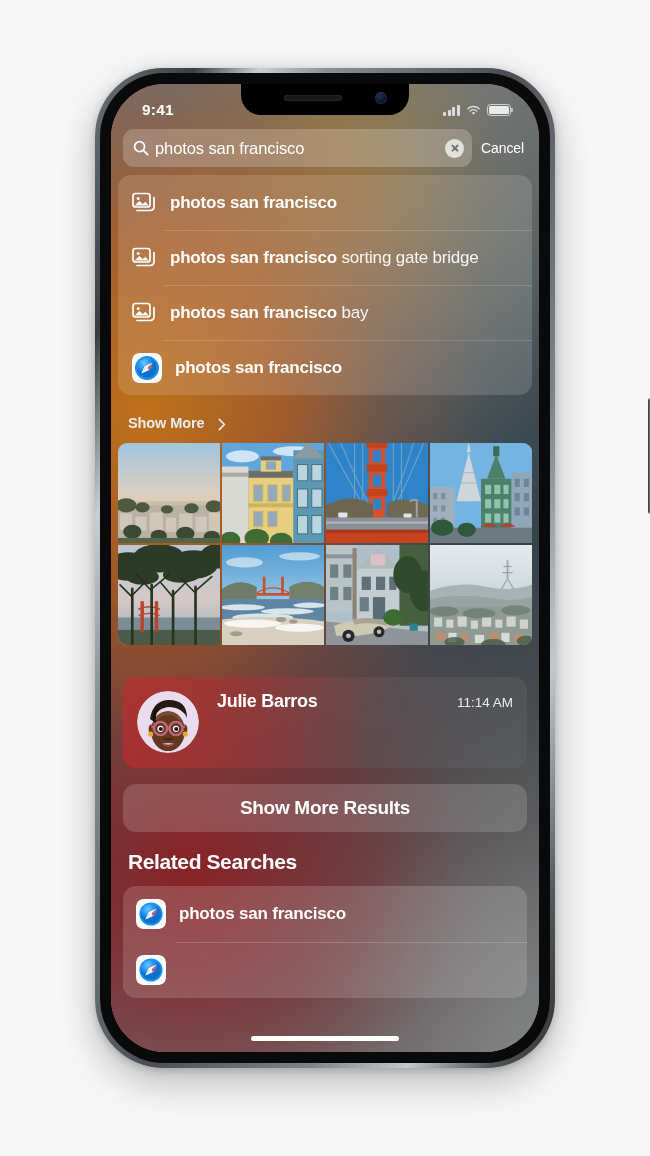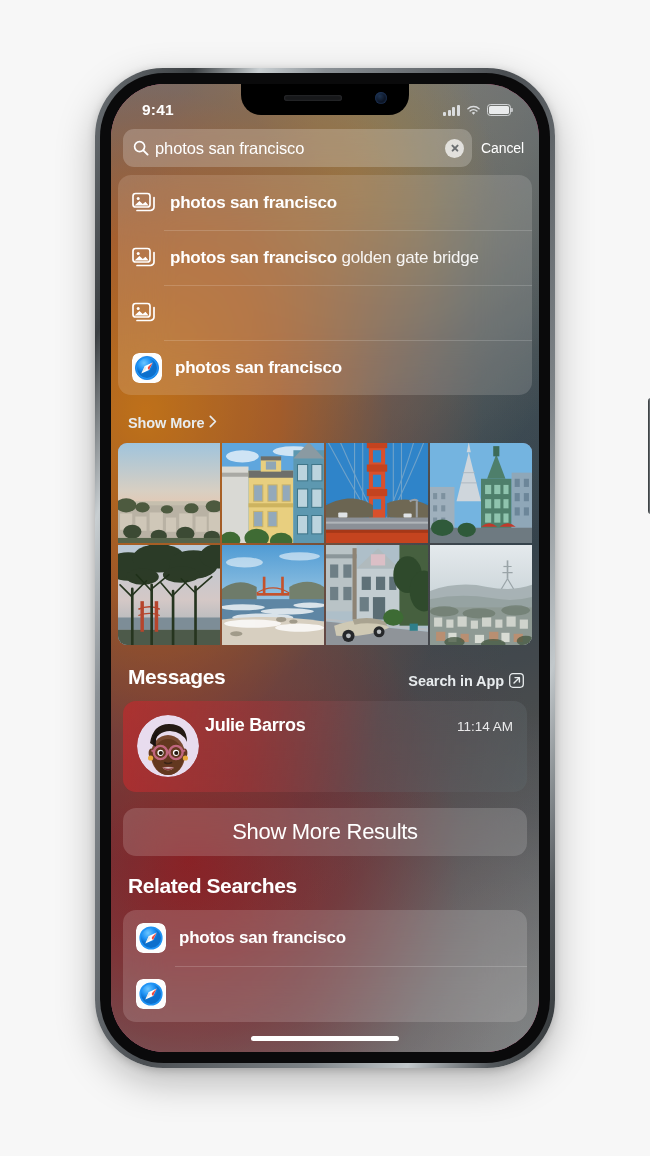--- a/index.html
+++ b/index.html
@@ -134,50 +134,50 @@
   .sugg-txt { color:#fff; font-size:17px; letter-spacing:-.2px; white-space:nowrap; }
   .sugg-txt b { font-weight:700; }
   .sugg-txt span { font-weight:400; color:rgba(255,255,255,.93); }
 
   
   .sechead {
     display:flex; align-items:flex-end; justify-content:space-between;
     padding:0 8px 0 10px;
   }
   .sectitle { color:#fff; font-size:21px; font-weight:700; letter-spacing:-.4px; }
-  .secact { display:flex; align-items:flex-start; gap:5px; color:#e8ecee; font-size:14.5px; font-weight:600; letter-spacing:-.1px; }
+  .secact { display:flex; align-items:flex-end; gap:14px; color:#e8ecee; font-size:14.5px; font-weight:600; letter-spacing:-.1px; }
   .chev { width:8px; height:13px; }
   .arrowbox { width:15px; height:15px; }
 
   
   .pgrid { display:grid; grid-template-columns:repeat(4,1fr); gap:2px; border-radius:9px; overflow:hidden; }
   .ptile { position:relative; aspect-ratio:109/107; overflow:hidden; background:#88a; }
   .ptile svg { position:absolute; inset:0; width:100%; height:100%; display:block; }
 
   
   .msgcard {
     margin:0 5px; border-radius:13px; overflow:hidden; padding:14px 14px 15px 14px;
     background:linear-gradient(100deg, rgba(190,44,46,.72) 0%, rgba(160,54,58,.6) 32%, rgba(104,92,96,.42) 62%, rgba(96,108,112,.36) 100%);
     backdrop-filter:blur(20px);
-    display:flex; gap:6px;
+    display:flex; gap:18px;
   }
   .avatar { width:62px; height:62px; border-radius:50%; flex:none; overflow:hidden; }
   .msgbody { flex:1; min-width:0; }
   .msgtop { display:flex; align-items:baseline; justify-content:space-between; }
   .msgname { color:#fff; font-size:18px; font-weight:700; letter-spacing:-.3px; }
   .msgtime { color:rgba(255,255,255,.88); font-size:13.5px; }
   .msgtext { margin-top:2px; color:rgba(255,255,255,.93); font-size:15.2px; line-height:1.33; letter-spacing:-.15px; }
 
   
   .showmore {
     margin:0 5px; height:48px; border-radius:13px;
     background:rgba(255,255,255,.16);
     backdrop-filter:blur(20px);
     display:flex; align-items:center; justify-content:center;
-    color:#fff; font-size:22px; font-weight:400; letter-spacing:-.3px;
+    color:#fff; font-size:19px; font-weight:700; letter-spacing:-.3px;
   }
 
   
   .relcard {
     margin:0 5px; border-radius:13px; overflow:hidden;
     background:rgba(255,255,255,.16);
     backdrop-filter:blur(20px);
   }
   .relrow { display:flex; align-items:center; gap:13px; height:56px; padding:0 13px; position:relative; }
   .relrow + .relrow::before{
@@ -261,30 +261,31 @@
               <div class="sugg-txt"><b>photos san francisco</b><span></span></div>
             </div>
 
             <div class="sugg">
               <svg class="sugg-ico" viewBox="0 0 25 22">
                 <rect x="1" y="1.5" width="17" height="13.5" rx="2.6" stroke="#fff" stroke-width="1.7" fill="none"></rect>
                 <circle cx="6.2" cy="6.4" r="1.5" fill="#fff"></circle>
                 <path d="M2.6 13.4 7.4 9.1l3.4 3 2.7-2.3 3.1 3.6z" fill="#fff"></path>
                 <path d="M5 18.5h13.4a3.6 3.6 0 0 0 3.6-3.6V5.5" stroke="#fff" stroke-width="1.7" fill="none" stroke-linecap="round"></path>
               </svg>
-              <div class="sugg-txt"><b>photos san francisco</b><span> golden gate bridge</span></div>
+              <div class="sugg-txt"><b>photos san francisco</b><span> sorting gate bridge</span></div>
             </div>
 
             <div class="sugg">
               <svg class="sugg-ico" viewBox="0 0 25 22">
                 <rect x="1" y="1.5" width="17" height="13.5" rx="2.6" stroke="#fff" stroke-width="1.7" fill="none"></rect>
                 <circle cx="6.2" cy="6.4" r="1.5" fill="#fff"></circle>
                 <path d="M2.6 13.4 7.4 9.1l3.4 3 2.7-2.3 3.1 3.6z" fill="#fff"></path>
                 <path d="M5 18.5h13.4a3.6 3.6 0 0 0 3.6-3.6V5.5" stroke="#fff" stroke-width="1.7" fill="none" stroke-linecap="round"></path>
               </svg>
+              <div class="sugg-txt"><b>photos san francisco</b><span> bay</span></div>
             </div>
 
             <div class="sugg">
               <svg class="safari-ico" viewBox="0 0 30 30">
                 <rect width="30" height="30" rx="7" fill="#fdfdfd"></rect>
                 <circle cx="15" cy="15" r="11.6" fill="#1f93f5"></circle>
                 <circle cx="15" cy="15" r="11.6" fill="none" stroke="#0f7ae0" stroke-width=".8"></circle>
                 <circle cx="15" cy="15" r="10" fill="url(#sfg)"></circle>
                 <defs>
                     <radialGradient id="sfg" cx="35%" cy="25%">
@@ -655,31 +656,20 @@
                     <ellipse cx="24" cy="96" rx="10" ry="5"></ellipse>
                     <ellipse cx="62" cy="98" rx="12" ry="5"></ellipse>
                     <ellipse cx="94" cy="95" rx="9" ry="5"></ellipse>
                   </g>
               </svg>
             </div>
           </div>
 
           <div class="sp20"></div>
 
-          <div class="sechead">
-            <div class="sectitle">Messages</div>
-            <div class="secact">
-              <span>Search in App</span>
-              <svg class="arrowbox" viewBox="0 0 15 15">
-                <rect x=".7" y=".7" width="13.6" height="13.6" rx="3.2" fill="none" stroke="#e8ecee" stroke-width="1.3"></rect>
-                <path d="M5 10 10 5" stroke="#e8ecee" stroke-width="1.4" stroke-linecap="round"></path>
-                <path d="M6 4.6h4.4V9" stroke="#e8ecee" stroke-width="1.4" fill="none" stroke-linecap="round" stroke-linejoin="round"></path>
-              </svg>
-            </div>
-          </div>
 
           <div class="sp12"></div>
 
           <div class="msgcard">
             <div class="avatar">
               <svg viewBox="0 0 62 62">
                 <circle cx="31" cy="31" r="31" fill="#e8dcee"></circle>
                 <ellipse cx="31" cy="40" rx="17" ry="20" fill="#7a4a32"></ellipse>
                 <ellipse cx="31" cy="42" rx="15.5" ry="18" fill="#63381f"></ellipse>
                 <path d="M13 28 Q16 9 32 9 Q50 9 50 27 Q46 17 33 16 Q20 16 16 30z" fill="#241a14"></path>

